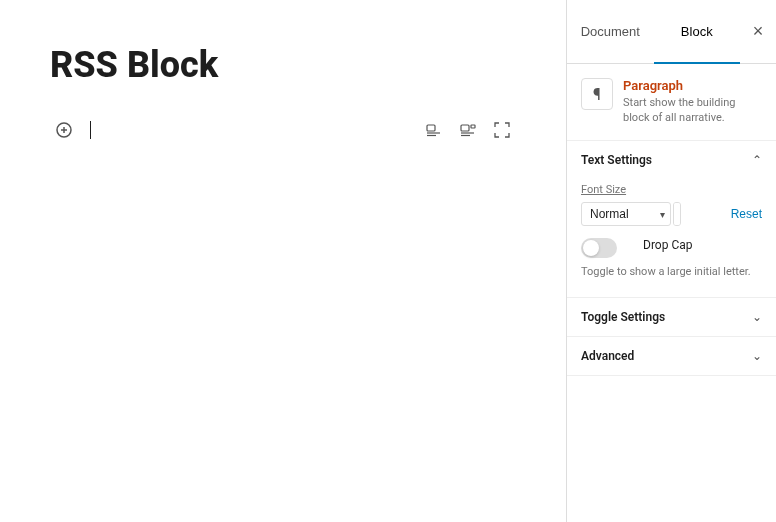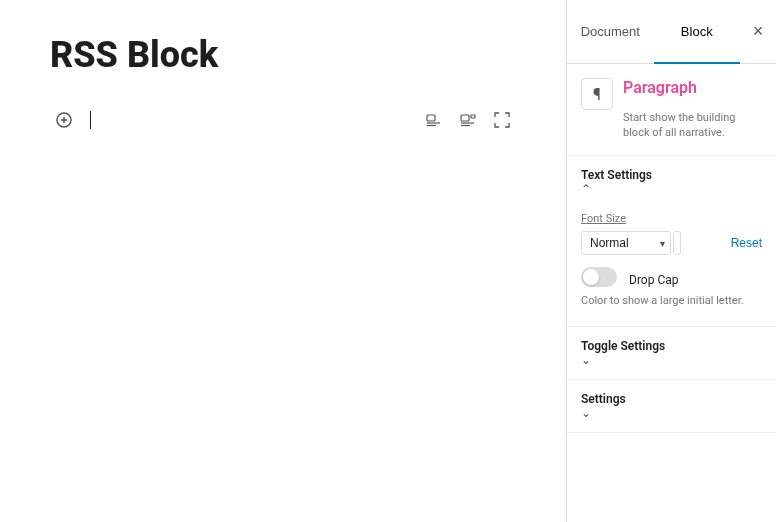--- a/index.html
+++ b/index.html
@@ -10,21 +10,21 @@
       width: 776px;
       height: 522px;
       overflow: hidden;
     }
 
     
     .editor-area {
       flex: 1;
       background: #fff;
       position: relative;
-      padding: 34px 50px;
+      padding: 44px 50px;
     }
 
     .editor-title {
       font-size: 36px;
       font-weight: 800;
       color: #1e1e1e;
       margin-bottom: 30px;
     }
 
     .editor-toolbar {
@@ -142,44 +142,43 @@
       border-radius: 4px;
       display: flex;
       align-items: center;
       justify-content: center;
       font-size: 16px;
       color: #555;
       flex-shrink: 0;
     }
 
     .block-text h3 {
-      font-size: 16px;
+      font-size: 13px;
       font-weight: 600;
-      color: #ec4899;
-      margin-bottom: 13px;
+      color: #c2410c;
+      margin-bottom: 2px;
     }
 
     .block-text p {
       font-size: 11px;
       color: #757575;
       line-height: 1.4;
     }
 
     
     .section {
       border-bottom: 1px solid #eee;
     }
 
     .section-header {
       display: flex;
       justify-content: space-between;
       padding: 12px 14px;
       cursor: pointer;
       user-select: none;
-      flex-direction: column;
     }
 
     .section-header-title {
       font-size: 12px;
       font-weight: 600;
       color: #1e1e1e;
     }
 
     .chevron {
       font-size: 12px;
@@ -274,22 +273,22 @@
       cursor: pointer;
       font-size: 12px;
       color: #007cba;
       padding: 4px 0;
       margin-left: 48px;
     }
 
     
     .toggle-row {
       display: flex;
-      align-items: flex-end;
-      gap: 12px;
+      align-items: flex-start;
+      gap: 26px;
       margin-bottom: 6px;
     }
 
     .toggle {
       width: 36px;
       height: 20px;
       background: #ddd;
       border-radius: 10px;
       position: relative;
       cursor: pointer;
@@ -407,30 +406,30 @@
         </div>
         <button class="reset-btn">Reset</button>
       </div>
 
       <div class="toggle-row">
         <div class="toggle">
           <div class="toggle-knob"></div>
         </div>
         <span class="toggle-label">Drop Cap</span>
       </div>
-      <p class="toggle-description">Color to show a large initial letter.</p>
+      <p class="toggle-description">Toggle to show a large initial letter.</p>
     </div>
   </div>
 
   <div class="section">
     <div class="section-header">
       <span class="section-header-title">Toggle Settings</span>
       <span class="chevron">⌄</span>
     </div>
   </div>
 
   <div class="section">
     <div class="section-header">
-      <span class="section-header-title">Settings</span>
+      <span class="section-header-title">Advanced</span>
       <span class="chevron">⌄</span>
     </div>
   </div>
 </div>
 
 </body></html>

